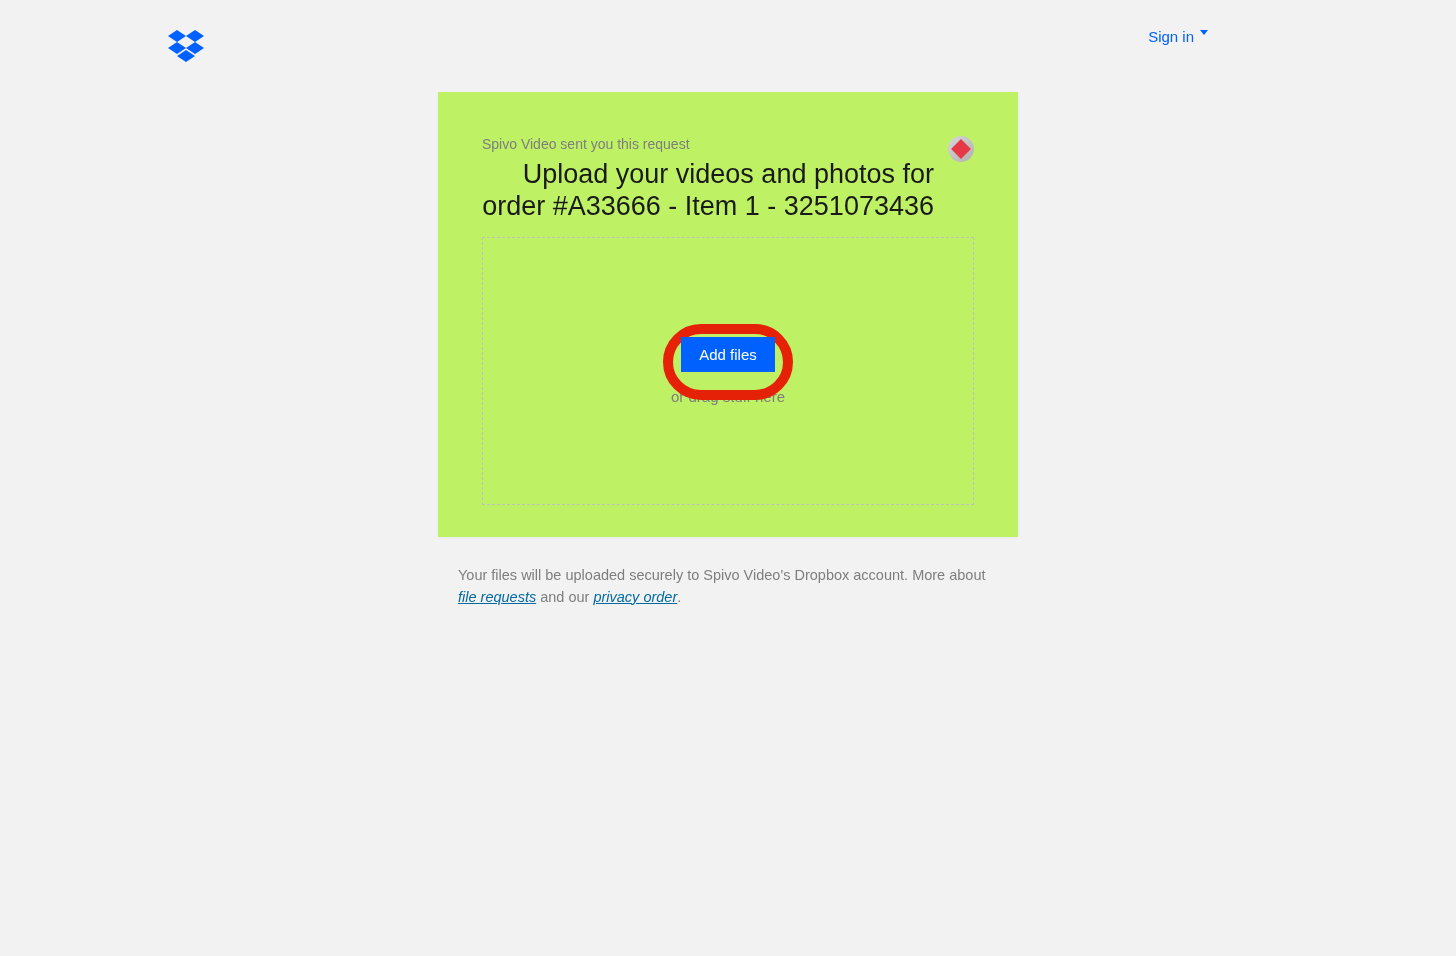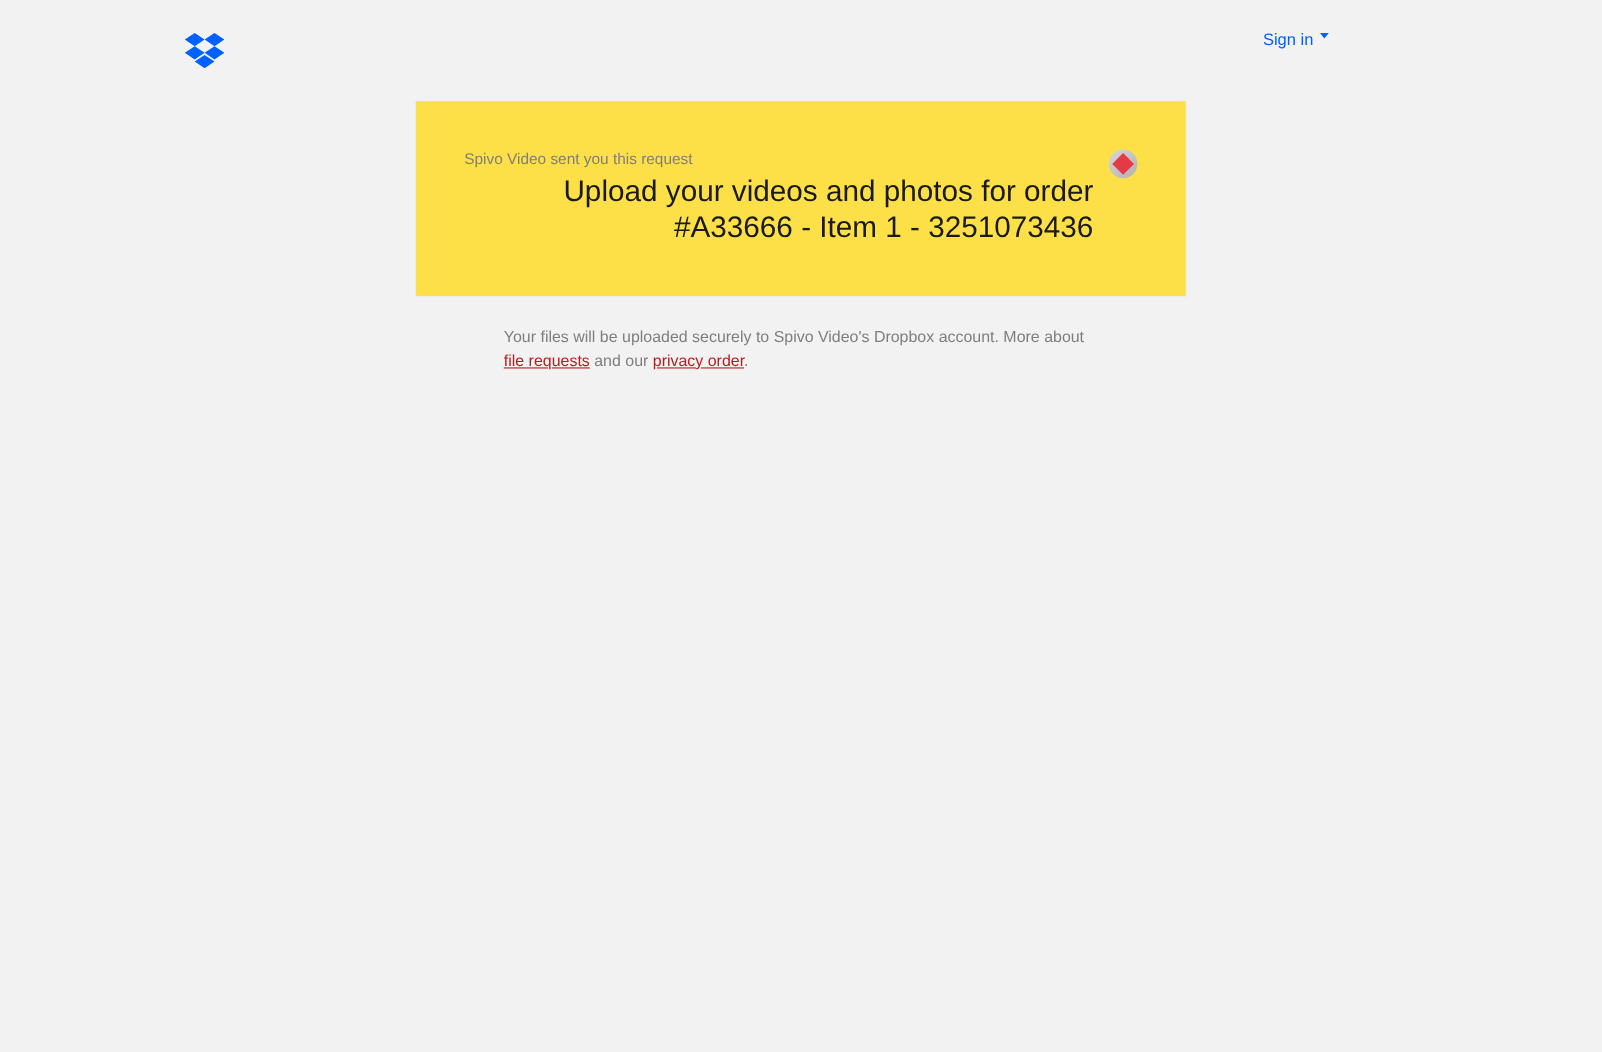--- a/index.html
+++ b/index.html
@@ -35,22 +35,22 @@
     }
     .signin-caret {
       width: 0;
       height: 0;
       border-left: 4px solid transparent;
       border-right: 4px solid transparent;
       border-top: 5px solid #0061fe;
       margin-top: 2px;
     }
     .card {
-      background: #fde047;
-      width: 700px;
+      background: #bef264;
+      width: 580px;
       margin: 30px auto 0;
       padding: 44px 44px 32px 44px;
       box-shadow: 0 1px 3px rgba(0,0,0,0.04);
       position: relative;
     }
     .sender {
       color: #7e7e7e;
       font-size: 14px;
       margin-bottom: 6px;
     }
@@ -121,23 +121,24 @@
       font-size: 15px;
     }
     .footer-text {
       width: 540px;
       margin: 28px auto 0;
       font-size: 14.5px;
       color: #7e7e7e;
       line-height: 1.5;
     }
     .footer-text a {
-      color: #b91c1c;
+      color: #0369a1;
       text-decoration: underline;
       cursor: pointer;
+      font-style: italic;
     }
   </style>
 </head>
 <body>
 
 <div class="header">
   <div class="logo">
     <svg viewBox="0 0 36 32" width="36" height="32">
       <path fill="#0061fe" d="M9 0 L18 6 L9 12 L0 6 Z M27 0 L36 6 L27 12 L18 6 Z M0 18 L9 12 L18 18 L9 24 Z M18 18 L27 12 L36 18 L27 24 Z M9 26 L18 20 L27 26 L18 32 Z"></path>
     </svg>
@@ -147,17 +148,22 @@
     <span class="signin-caret"></span>
   </div>
 </div>
 
 <div class="card">
   <div class="sender">Spivo Video sent you this request</div>
   <div class="avatar">
     <div class="avatar-inner"></div>
   </div>
   <h1 class="title">Upload your videos and photos for order #A33666 - Item 1 - 3251073436</h1>
+  <div class="dropzone">
+    <div class="highlight-ring"></div>
+    <button class="add-btn">Add files</button>
+    <div class="drag-text">or drag stuff here</div>
+  </div>
 </div>
 
 <div class="footer-text">
   <span>Your files will be uploaded securely to Spivo Video's Dropbox account. More about </span><a>file requests</a><span> and our </span><a>privacy order</a><span>.</span>
 </div>
 
 </body></html>

